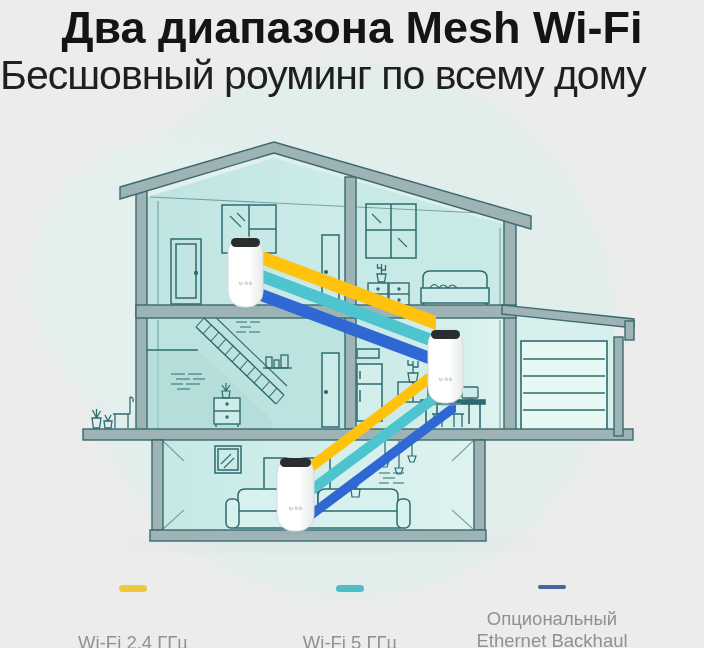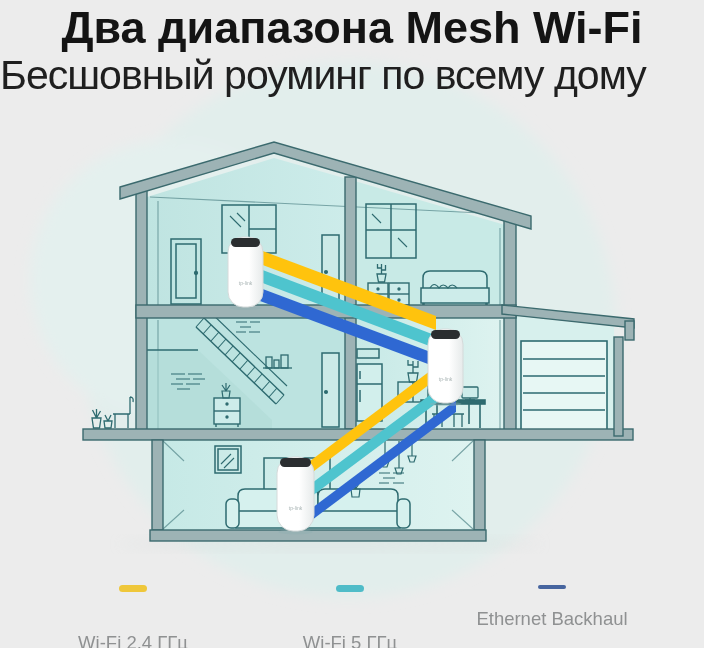--- a/index.html
+++ b/index.html
@@ -254,17 +254,18 @@
     <span class="dash" style="background:#EFC73A"></span>
     <div class="legend-label">Wi-Fi 2,4 ГГц</div>
   </div>
   <div class="legend-item li-2">
     <span class="dash" style="background:#4FBCC8"></span>
     <div class="legend-label">Wi-Fi 5 ГГц</div>
   </div>
   <div class="legend-item li-3">
     <span class="dash" style="background:#47659F;height:4px;margin-bottom:3px"></span>
     <div class="legend-label">
+      <div>Опциональный</div>
       <div>Ethernet Backhaul</div>
     </div>
   </div>
 
 </div>
 
 </body></html>

